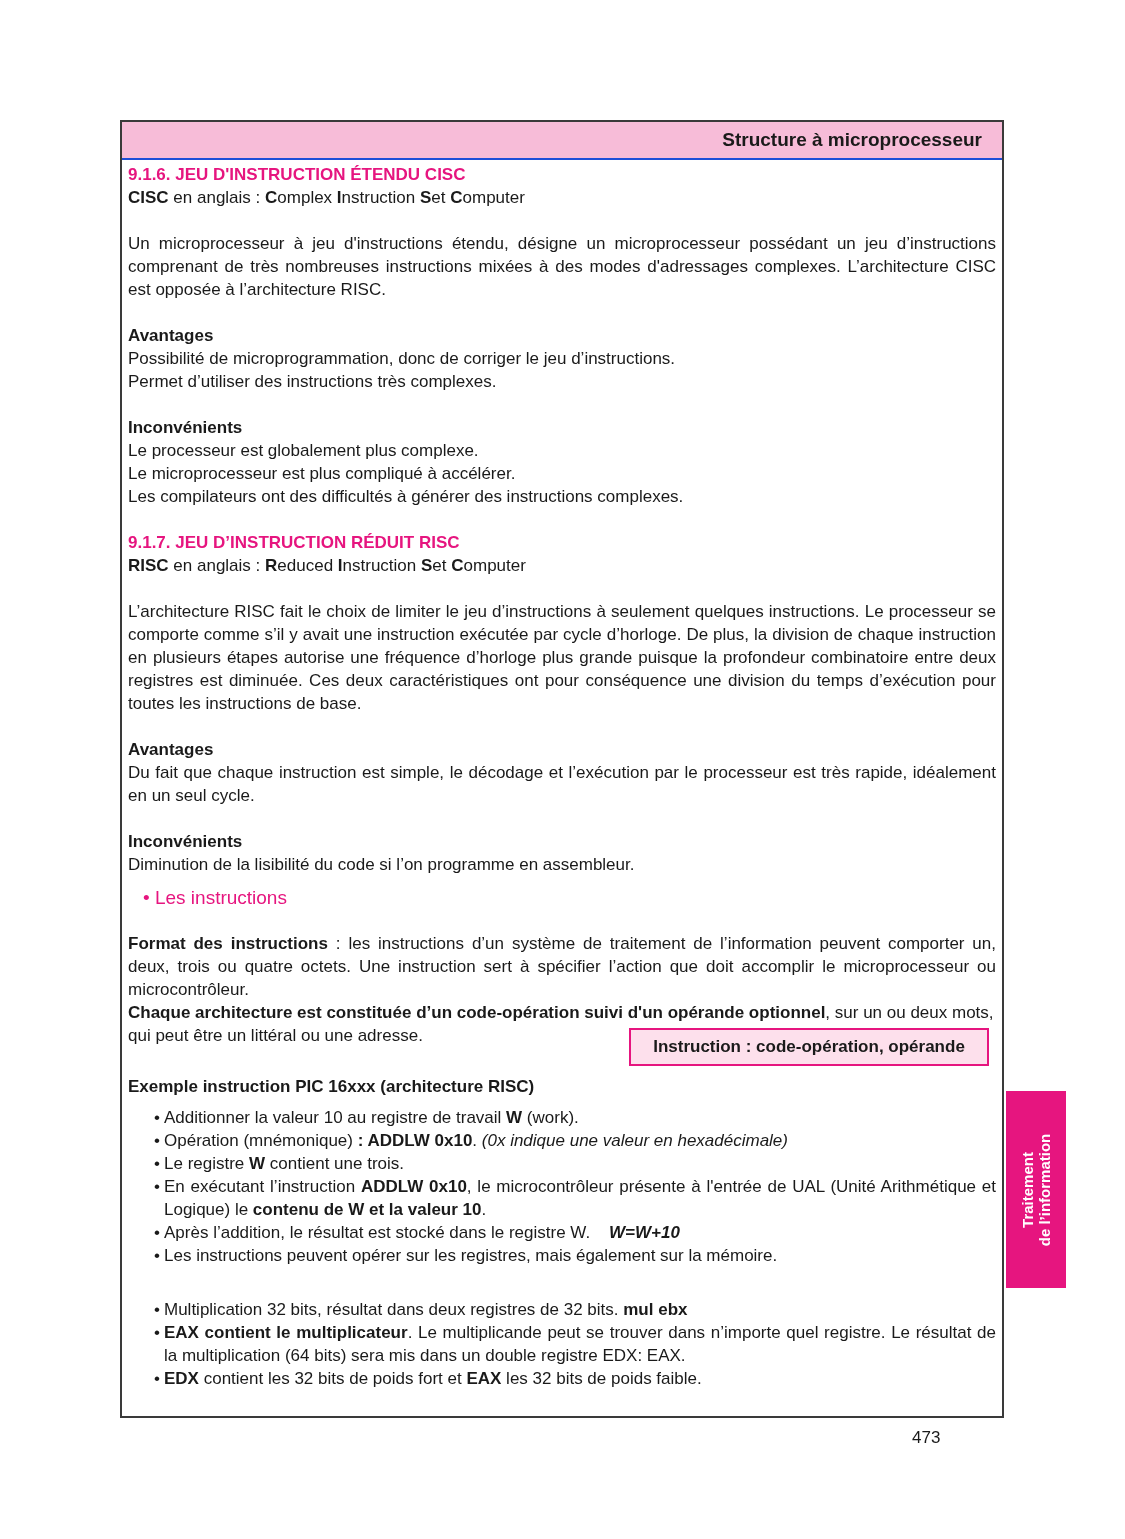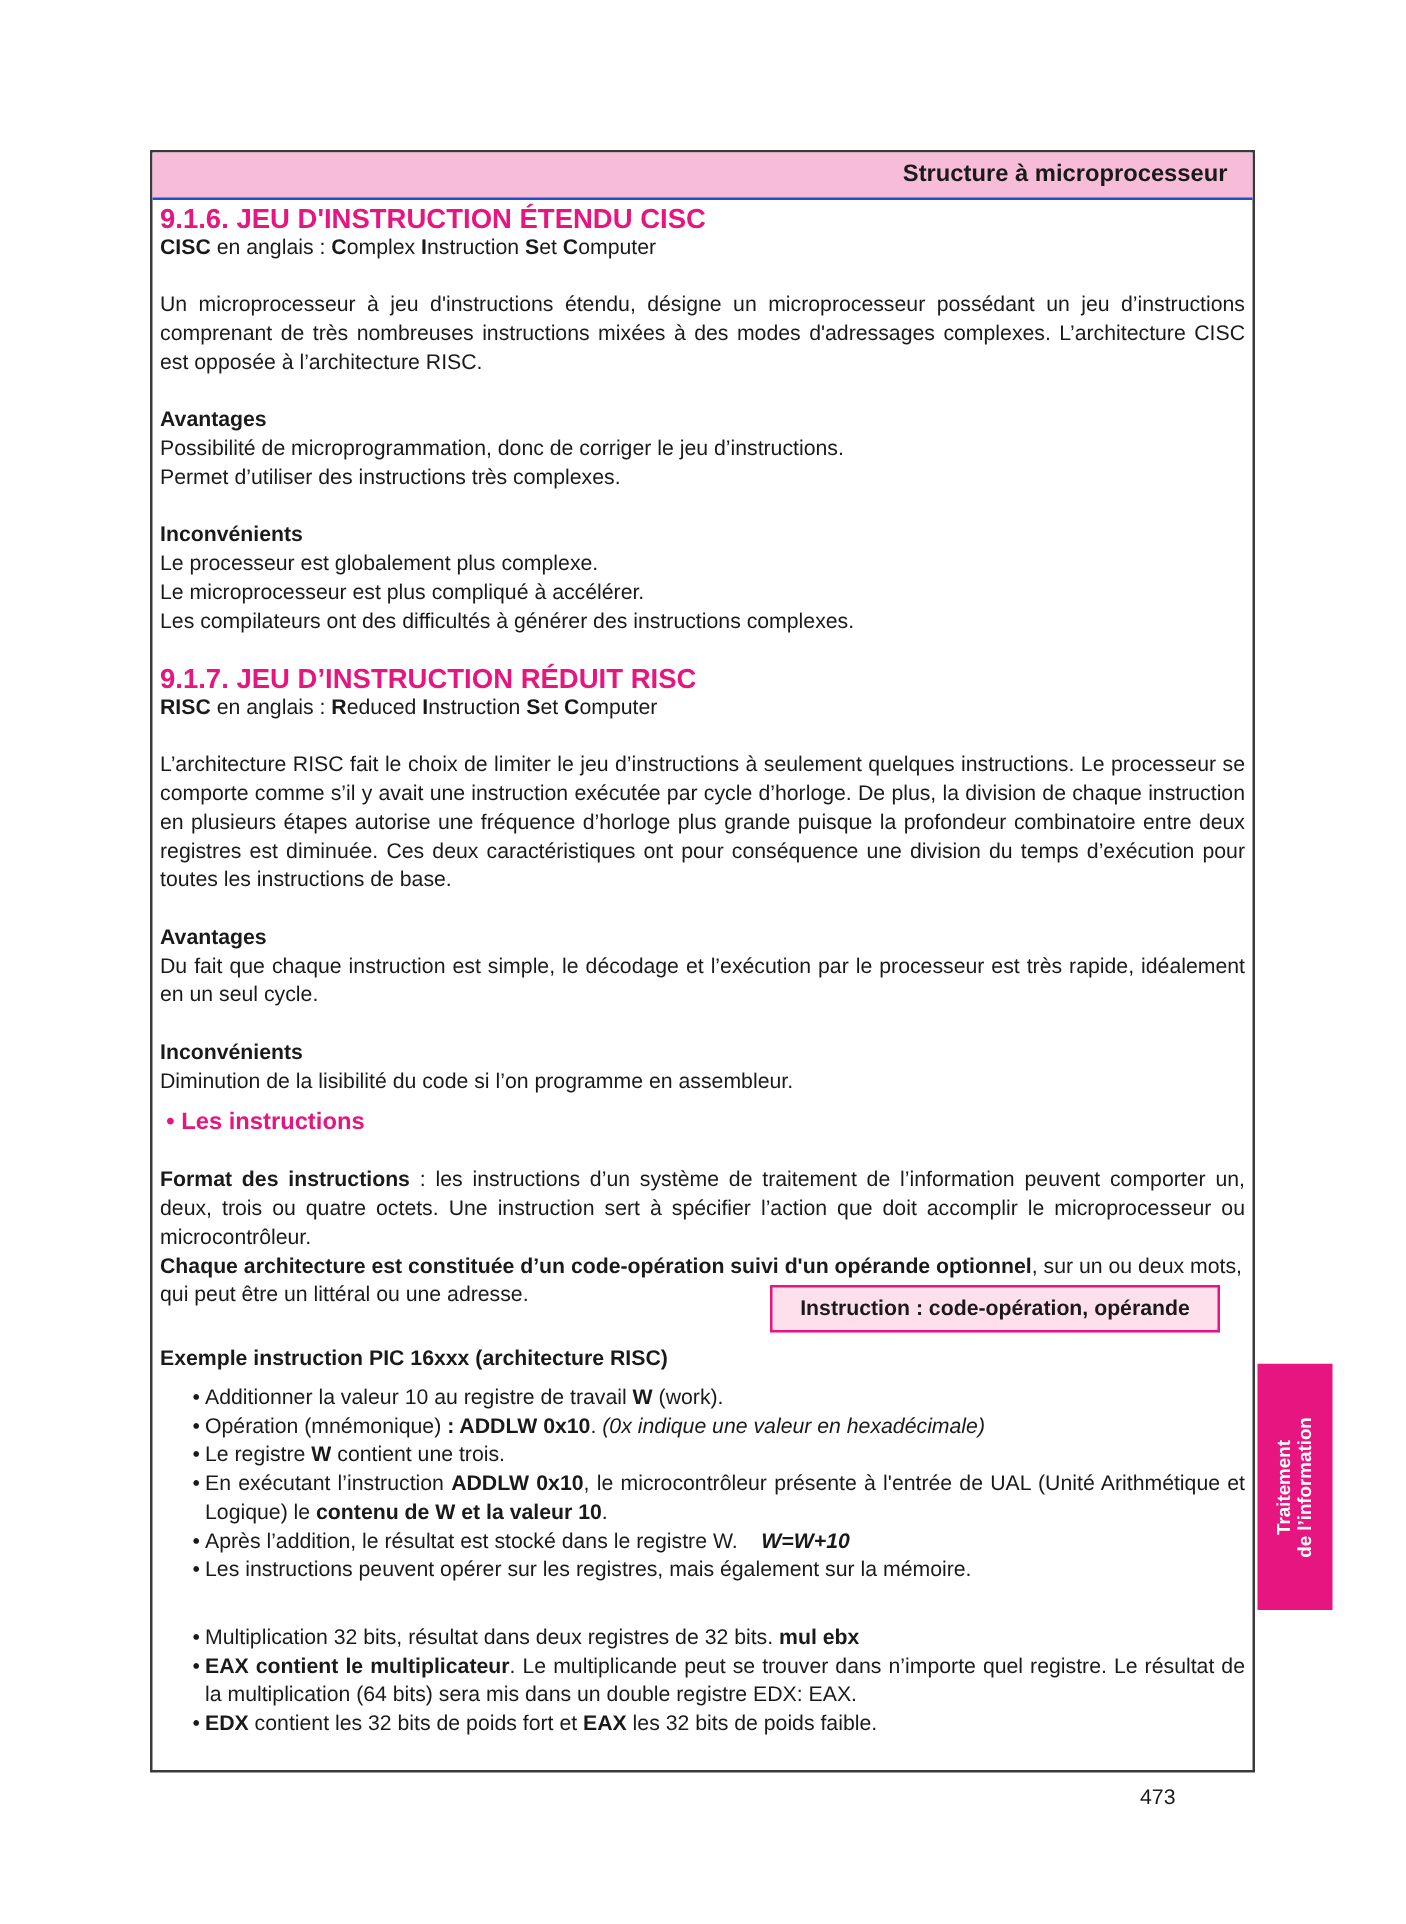--- a/index.html
+++ b/index.html
@@ -4,31 +4,31 @@
 <style>
   html, body { margin:0; padding:0; background:#ffffff; }
   body { width:1125px; height:1539px; position:relative; overflow:hidden;
          font-family:"Liberation Sans", sans-serif; color:#1a1a1a; }
   .frame { position:absolute; left:120px; top:120px; width:884px; height:1298px;
            border:2px solid #3a3a3a; box-sizing:border-box; }
   .header { height:38px; background:#f7bcd8; border-bottom:2px solid #1d4ed8;
             display:flex; align-items:center; justify-content:flex-end; padding-right:20px; box-sizing:border-box; }
   .header span { font-weight:bold; font-size:19px; color:#1a1a1a; }
   .content { padding:3px 6px 0 6px; font-size:17px; line-height:23px; }
-  .h-sec { color:#e6157f; font-weight:bold; font-size:22px; margin:0; }
-  .h-bullet { color:#e6157f; font-weight:bold; font-size:19px; margin:10px 0 0 5px; }
+  .h-sec { color:#e6157f; font-weight:bold; font-size:17px; margin:0; }
+  .h-bullet { color:#e6157f; font-weight:normal; font-size:19px; margin:10px 0 0 15px; }
   p { margin:0; }
   .just { text-align:justify; }
   .gap { height:23px; }
   .gap-sm { height:10px; }
   b { font-weight:bold; }
   ul { list-style:none; margin:8px 0 0 0; padding:0 0 0 26px; }
   ul li { position:relative; padding-left:10px; }
   ul li::before { content:"\2022"; position:absolute; left:0; }
-  .box { position:absolute; left:616px; top:1028px; width:360px; height:38px;
+  .box { position:absolute; left:629px; top:1028px; width:360px; height:38px;
          background:#fde0ec; border:2px solid #e6157f; box-sizing:border-box;
          display:flex; align-items:center; justify-content:center;
          font-weight:bold; font-size:17px; color:#1a1a1a; }
   .tab { position:absolute; left:1006px; top:1091px; width:60px; height:197px; background:#e6157f; }
   .tab-text { position:absolute; left:50%; top:50%; transform:translate(-50%,-50%) rotate(-90deg);
               color:#ffffff; font-weight:bold; font-size:15px; line-height:17px; text-align:center; white-space:nowrap; }
   .pagenum { position:absolute; left:912px; top:1428px; font-size:17px; color:#1a1a1a; }
 </style>
 </head>
 <body>

